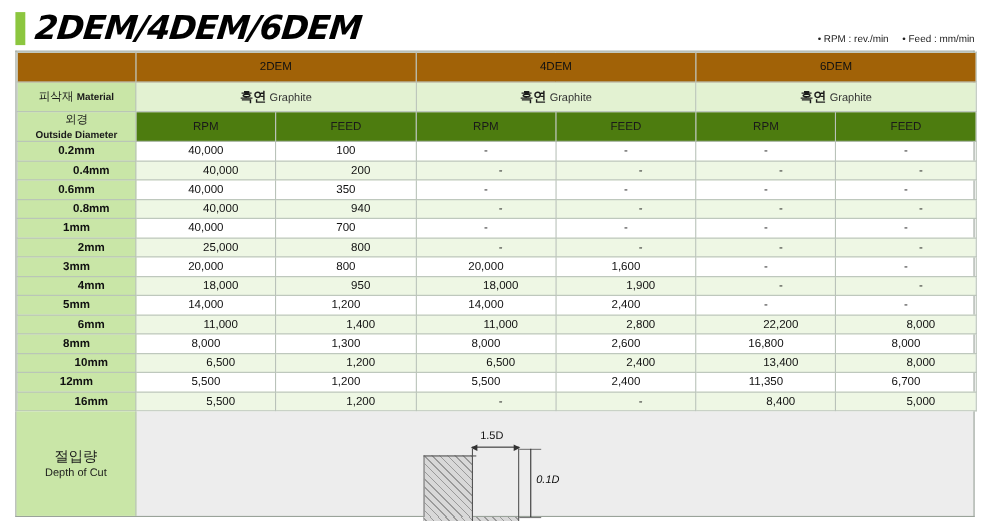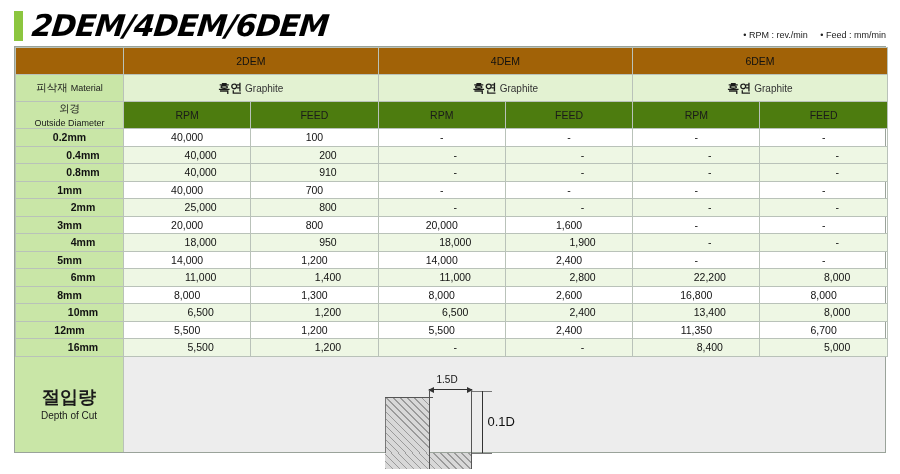--- a/index.html
+++ b/index.html
@@ -95,21 +95,21 @@
     height: 26px;
     font-size: 11.5px;
   }
   .hdr-light .ko { font-weight: bold; font-size: 12px; }
   .hdr-light .en { font-size: 10px; color: #333; }
   .row-label-cell {
     background: #c9e6a7;
     font-weight: bold;
     font-size: 11.5px;
   }
-  .row-label-cell .en { font-weight: normal; font-size: 9px; }
+  .row-label-cell .en { font-weight: bold; font-size: 9px; }
   .sub-hdr {
     background: #4d7c0f;
     height: 24px;
     font-weight: bold;
     font-size: 11.5px;
   }
   .data-row td {
     height: 16.5px;
     font-size: 10.5px;
     color: #111;
@@ -137,21 +137,21 @@
     width: 108px;
     flex: 0 0 108px;
     background: #c9e6a7;
     border-right: 1px solid #b9c2b9;
     display: flex;
     flex-direction: column;
     align-items: center;
     justify-content: center;
     line-height: 1.35;
   }
-  .bottom-label .ko { font-weight: bold; font-size: 18px; }
+  .bottom-label .ko { font-weight: normal; font-size: 13px; }
   .bottom-label .en { font-size: 10px; }
   .bottom-fig {
     flex: 1 1 auto;
     position: relative;
   }
   .fig {
     position: absolute;
     left: 50%;
     top: 24px;
     transform: translateX(-120px);
@@ -231,22 +231,23 @@
     position: absolute;
     left: 97px;
     top: 10px;
     height: 62px;
     border-left: 1px solid #333;
   }
   .lbl-01 {
     position: absolute;
     left: 103px;
     top: 33px;
-    font-size: 13px;
+    font-size: 10px;
     color: #111;
+    font-style: italic;
   }
   .tick-01a {
     position: absolute;
     left: 87px;
     top: 10px;
     width: 20px;
     border-top: 1px solid #777;
   }
   .tick-01b {
     position: absolute;
@@ -332,24 +333,33 @@
         </tr>
         <tr class="data-row alt">
           <td class="size">0.4mm</td>
           <td>40,000</td>
           <td>200</td>
           <td>-</td>
           <td>-</td>
           <td>-</td>
           <td>-</td>
         </tr>
+        <tr class="data-row">
+          <td class="size">0.6mm</td>
+          <td>40,000</td>
+          <td>350</td>
+          <td>-</td>
+          <td>-</td>
+          <td>-</td>
+          <td>-</td>
+        </tr>
         <tr class="data-row alt">
           <td class="size">0.8mm</td>
           <td>40,000</td>
-          <td>910</td>
+          <td>940</td>
           <td>-</td>
           <td>-</td>
           <td>-</td>
           <td>-</td>
         </tr>
         <tr class="data-row">
           <td class="size">1mm</td>
           <td>40,000</td>
           <td>700</td>
           <td>-</td>

